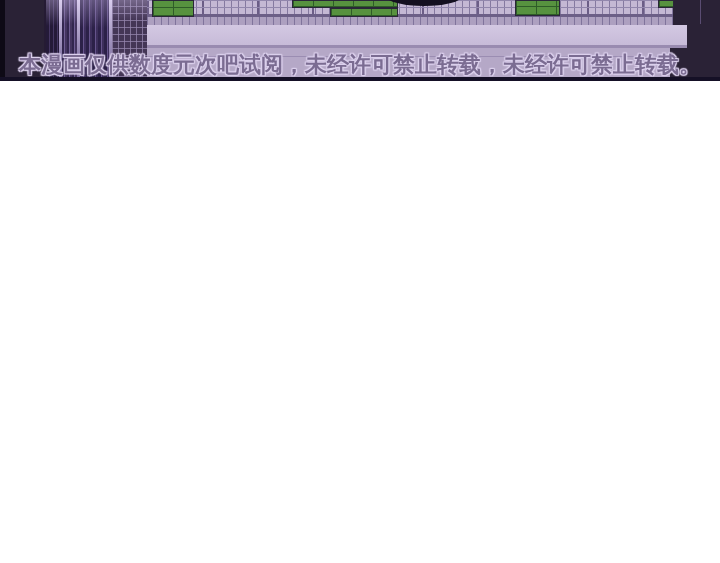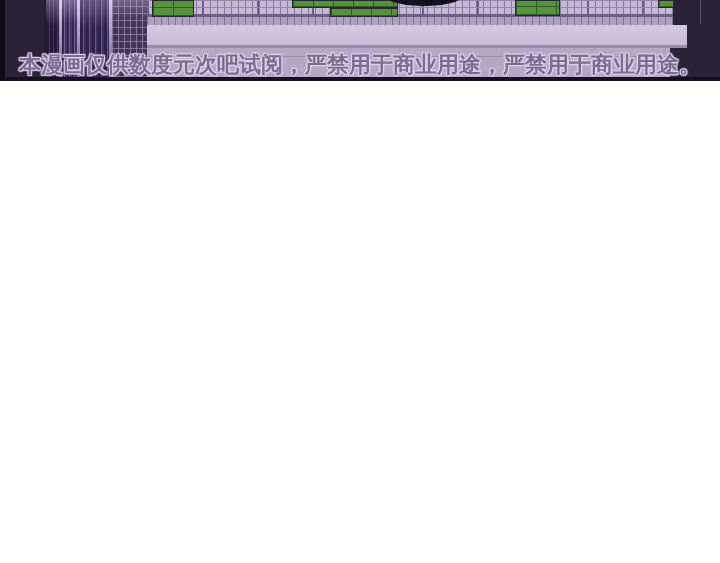--- a/index.html
+++ b/index.html
@@ -91,19 +91,19 @@
 
     <div class="abs green-window" style="left:152px;top:0;width:42px;height:17px;"></div>
     <div class="abs green-window" style="left:292px;top:0;width:106px;height:8px;"></div>
     <div class="abs green-window" style="left:330px;top:8px;width:68px;height:9px;"></div>
     <div class="abs green-window" style="left:515px;top:0;width:45px;height:16px;"></div>
     <div class="abs green-window" style="left:658px;top:0;width:16px;height:8px;"></div>
 
     <div class="abs arc"></div>
     <div class="abs edge-line"></div>
 
-    <div class="abs watermark">本漫画仅供数度元次吧试阅，严禁用于商业用途，严禁用于商业用途。</div>
+    <div class="abs watermark">本漫画仅供数度元次吧试阅，未经许可禁止转载，未经许可禁止转载。</div>
 
     <div class="abs bottom-border"></div>
   </div>
 
   <div class="white-area"></div>
 </div>
 
 </body></html>

